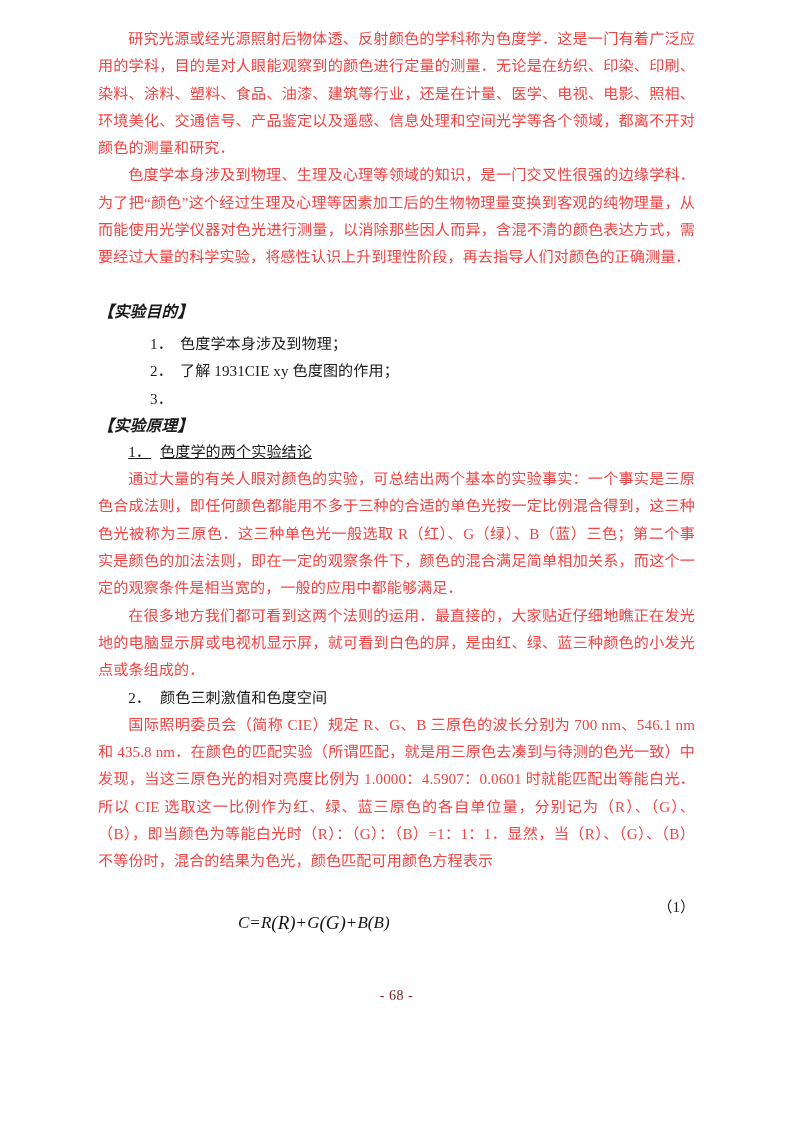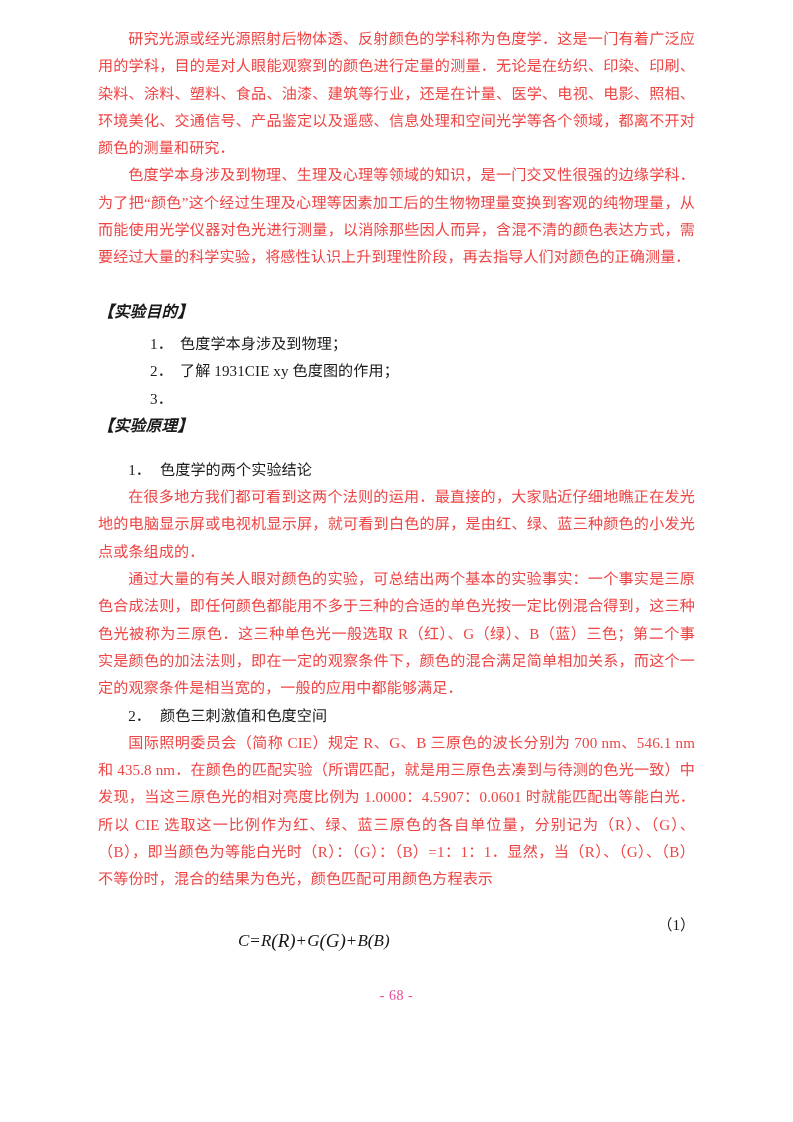--- a/index.html
+++ b/index.html
@@ -102,21 +102,21 @@
   
   .sub-head {
     font-size: 15.1px;
     line-height: 27.3px;
     margin: 0;
     text-indent: 2em;
     letter-spacing: 0.1px;
   }
   .sub-head .sub-num { margin-right: 9px; }
 
-  .tight { margin-top: 18px; }
+  .tight { margin-top: 0; text-decoration: underline; }
 
   
   .formula-row {
     position: relative;
     margin: 16px 0 14px 0;
     height: 30px;
     line-height: 30px;
   }
   .formula {
     position: absolute;
@@ -146,21 +146,21 @@
   }
 
   
   .page-number {
     position: absolute;
     left: 0;
     top: 988px;
     width: 793px;
     text-align: center;
     font-size: 14px;
-    color: #ec4899;
+    color: #7f1d1d;
     letter-spacing: 0.5px;
   }
 
   
   .scan {
     -webkit-font-smoothing: antialiased;
   }
 </style>
 </head>
 <body class="scan">
@@ -188,23 +188,23 @@
         <span class="num">3．</span>
       </li>
     </ul>
 
     <h2 class="section-heading sec-principle">【实验原理】</h2>
 
     <p class="sub-head tight">
       <span class="sub-num">1．</span><span>色度学的两个实验结论</span>
     </p>
 
+    <p class="para">通过大量的有关人眼对颜色的实验，可总结出两个基本的实验事实：一个事实是三原色合成法则，即任何颜色都能用不多于三种的合适的单色光按一定比例混合得到，这三种色光被称为三原色．这三种单色光一般选取 R（红）、G（绿）、B（蓝）三色；第二个事实是颜色的加法法则，即在一定的观察条件下，颜色的混合满足简单相加关系，而这个一定的观察条件是相当宽的，一般的应用中都能够满足．</p>
+
     <p class="para">在很多地方我们都可看到这两个法则的运用．最直接的，大家贴近仔细地瞧正在发光地的电脑显示屏或电视机显示屏，就可看到白色的屏，是由红、绿、蓝三种颜色的小发光点或条组成的．</p>
-
-    <p class="para">通过大量的有关人眼对颜色的实验，可总结出两个基本的实验事实：一个事实是三原色合成法则，即任何颜色都能用不多于三种的合适的单色光按一定比例混合得到，这三种色光被称为三原色．这三种单色光一般选取 R（红）、G（绿）、B（蓝）三色；第二个事实是颜色的加法法则，即在一定的观察条件下，颜色的混合满足简单相加关系，而这个一定的观察条件是相当宽的，一般的应用中都能够满足．</p>
 
     <p class="sub-head">
       <span class="sub-num">2．</span><span>颜色三刺激值和色度空间</span>
     </p>
 
     <p class="para">国际照明委员会（简称 CIE）规定 R、G、B 三原色的波长分别为 700 nm、546.1 nm 和 435.8 nm．在颜色的匹配实验（所谓匹配，就是用三原色去凑到与待测的色光一致）中发现，当这三原色光的相对亮度比例为 1.0000：4.5907：0.0601 时就能匹配出等能白光．所以 CIE 选取这一比例作为红、绿、蓝三原色的各自单位量，分别记为（R）、（G）、（B），即当颜色为等能白光时（R）：（G）：（B）=1：1：1．显然，当（R）、（G）、（B）不等份时，混合的结果为色光，颜色匹配可用颜色方程表示</p>
 
     <div class="formula-row">
       <span class="formula"><span>C</span><span class="op">=</span><span>R</span><span class="paren">(R)</span><span class="op">+</span><span>G</span><span class="paren">(G)</span><span class="op">+</span><span>B</span><span>(B)</span></span>
       <span class="formula-number">（1）</span>

